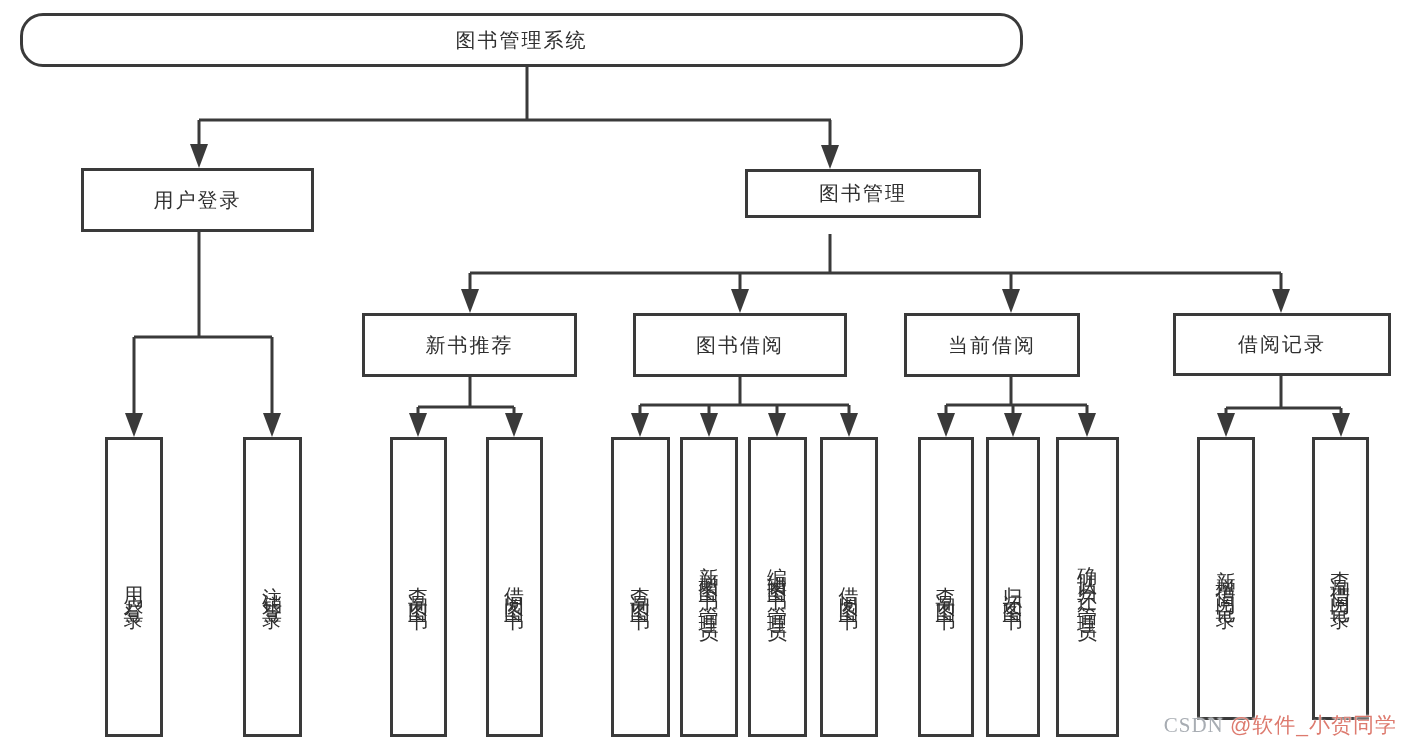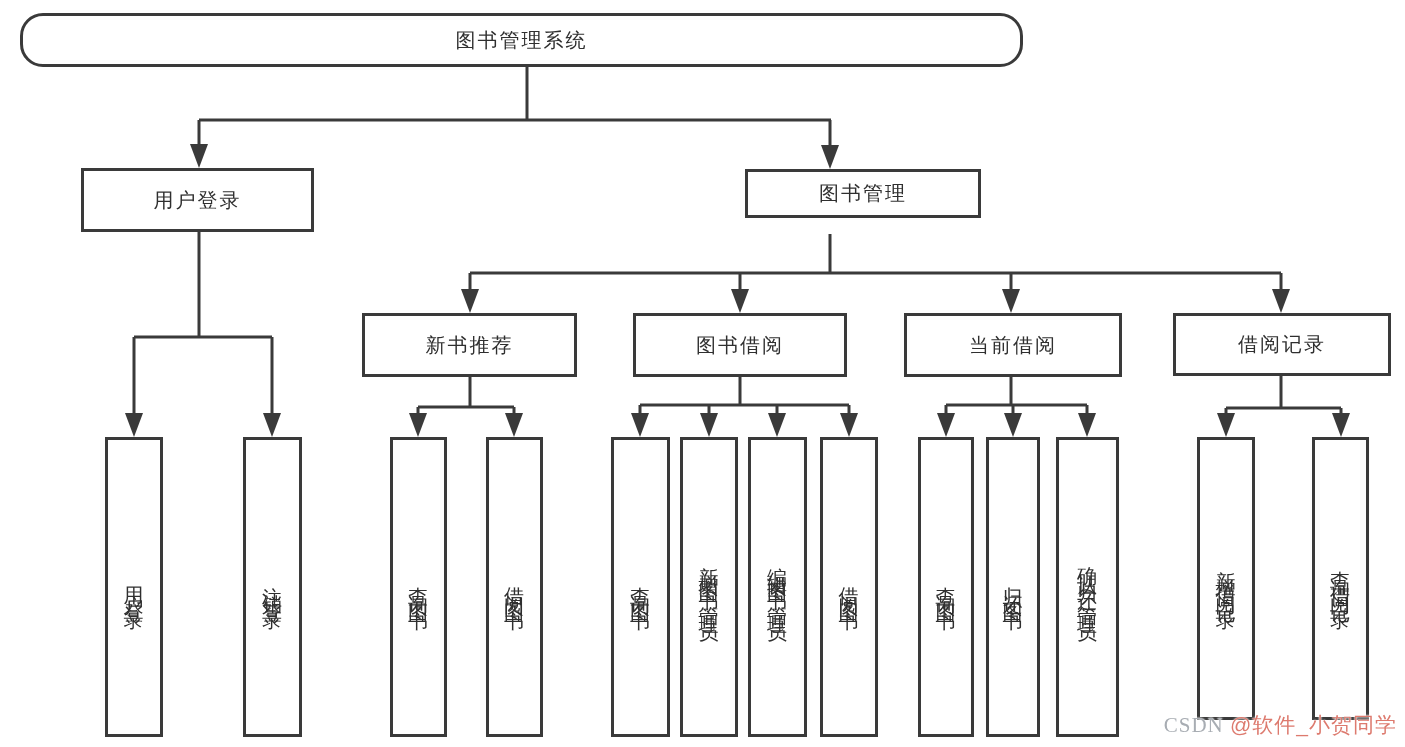--- a/index.html
+++ b/index.html
@@ -129,21 +129,21 @@
   <div class="node h" style="left:711px; top:169px; width:236px; height:49px;margin-left:34px;">
     <span class="lbl">图书管理</span>
   </div>
 
   <div class="node h" style="left:633px; top:313px; width:214px; height:64px;">
     <span class="lbl">图书借阅</span>
   </div>
   <div class="node h" style="left:362px; top:313px; width:215px; height:64px;">
     <span class="lbl">新书推荐</span>
   </div>
-  <div class="node h" style="left:904px; top:313px; width:218px; height:64px;">
+  <div class="node h" style="left:904px; top:313px; width:176px; height:64px;">
     <span class="lbl">当前借阅</span>
   </div>
   <div class="node h" style="left:1173px; top:313px; width:218px; height:63px;">
     <span class="lbl">借阅记录</span>
   </div>
 
   <div class="node v" style="left:105px; top:437px; width:58px; height:300px;">
     <span class="lbl">用户登录</span>
   </div>
   <div class="node v" style="left:243px; top:437px; width:59px; height:300px;">

